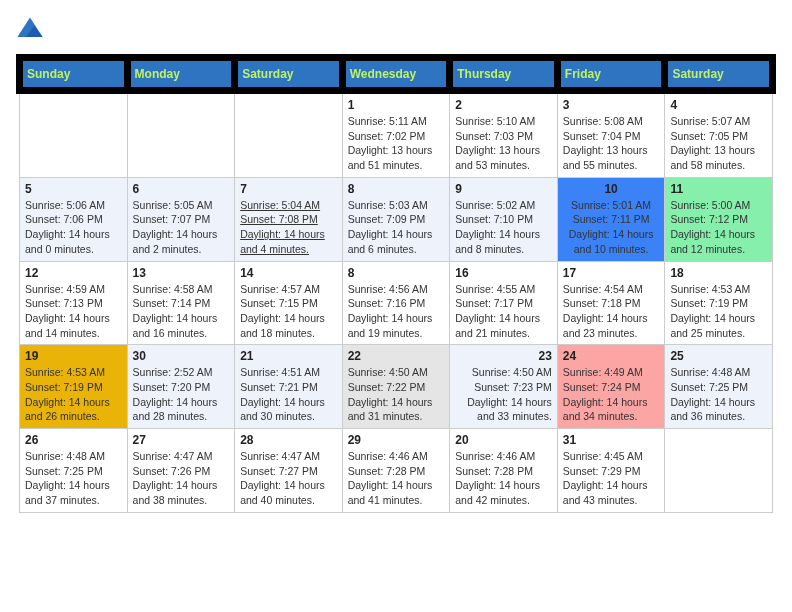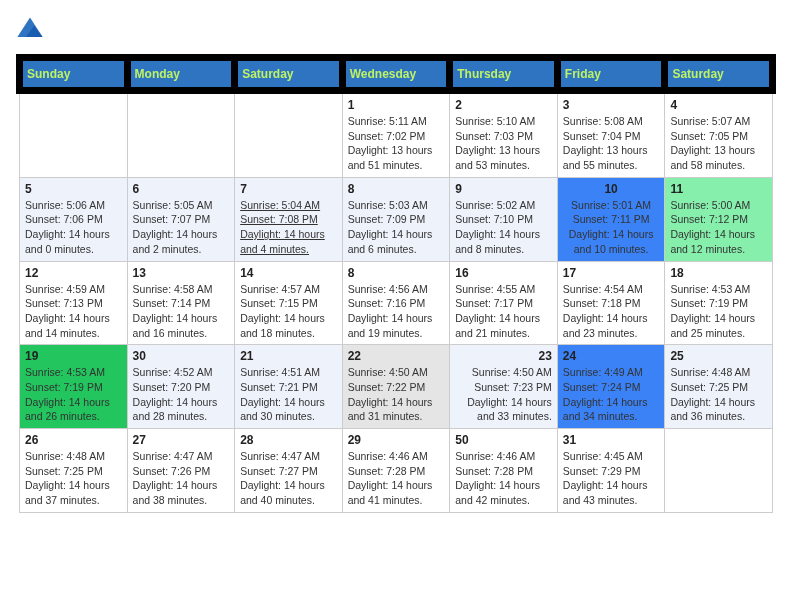--- a/index.html
+++ b/index.html
@@ -247,30 +247,30 @@
         </td>
         <td>
           <div class="day-number">18</div>
           <div class="day-info" style="white-space: pre-line;">Sunrise: 4:53 AM
 Sunset: 7:19 PM
 Daylight: 14 hours
 and 25 minutes.</div>
         </td>
       </tr>
       <tr>
-        <td style="background-color: #22c55e;">
+        <td style="background-color: #eab308;">
           <div class="day-number">19</div>
           <div class="day-info" style="white-space: pre-line;">Sunrise: 4:53 AM
 Sunset: 7:19 PM
 Daylight: 14 hours
 and 26 minutes.</div>
         </td>
         <td style="background-color: rgb(238, 242, 250);">
           <div class="day-number">30</div>
-          <div class="day-info" style="white-space: pre-line;">Sunrise: 4:52 AM
+          <div class="day-info" style="white-space: pre-line;">Sunrise: 2:52 AM
 Sunset: 7:20 PM
 Daylight: 14 hours
 and 28 minutes.</div>
         </td>
         <td style="background-color: rgb(238, 242, 250);">
           <div class="day-number">21</div>
           <div class="day-info" style="white-space: pre-line;">Sunrise: 4:51 AM
 Sunset: 7:21 PM
 Daylight: 14 hours
 and 30 minutes.</div>
@@ -282,21 +282,21 @@
 Daylight: 14 hours
 and 31 minutes.</div>
         </td>
         <td style="background-color: rgb(238, 242, 250); text-align: right;">
           <div class="day-number">23</div>
           <div class="day-info" style="white-space: pre-line;">Sunrise: 4:50 AM
 Sunset: 7:23 PM
 Daylight: 14 hours
 and 33 minutes.</div>
         </td>
-        <td style="background-color: #3b82f6; margin-top: 35px;">
+        <td style="background-color: #fca5a5; margin-top: 35px;">
           <div class="day-number">24</div>
           <div class="day-info" style="white-space: pre-line;">Sunrise: 4:49 AM
 Sunset: 7:24 PM
 Daylight: 14 hours
 and 34 minutes.</div>
         </td>
         <td style="background-color: rgb(238, 242, 250);">
           <div class="day-number">25</div>
           <div class="day-info" style="white-space: pre-line;">Sunrise: 4:48 AM
 Sunset: 7:25 PM
@@ -327,21 +327,21 @@
 and 40 minutes.</div>
         </td>
         <td>
           <div class="day-number">29</div>
           <div class="day-info" style="white-space: pre-line;">Sunrise: 4:46 AM
 Sunset: 7:28 PM
 Daylight: 14 hours
 and 41 minutes.</div>
         </td>
         <td>
-          <div class="day-number">50</div>
+          <div class="day-number">20</div>
           <div class="day-info" style="white-space: pre-line;">Sunrise: 4:46 AM
 Sunset: 7:28 PM
 Daylight: 14 hours
 and 42 minutes.</div>
         </td>
         <td>
           <div class="day-number">31</div>
           <div class="day-info" style="white-space: pre-line;">Sunrise: 4:45 AM
 Sunset: 7:29 PM
 Daylight: 14 hours

